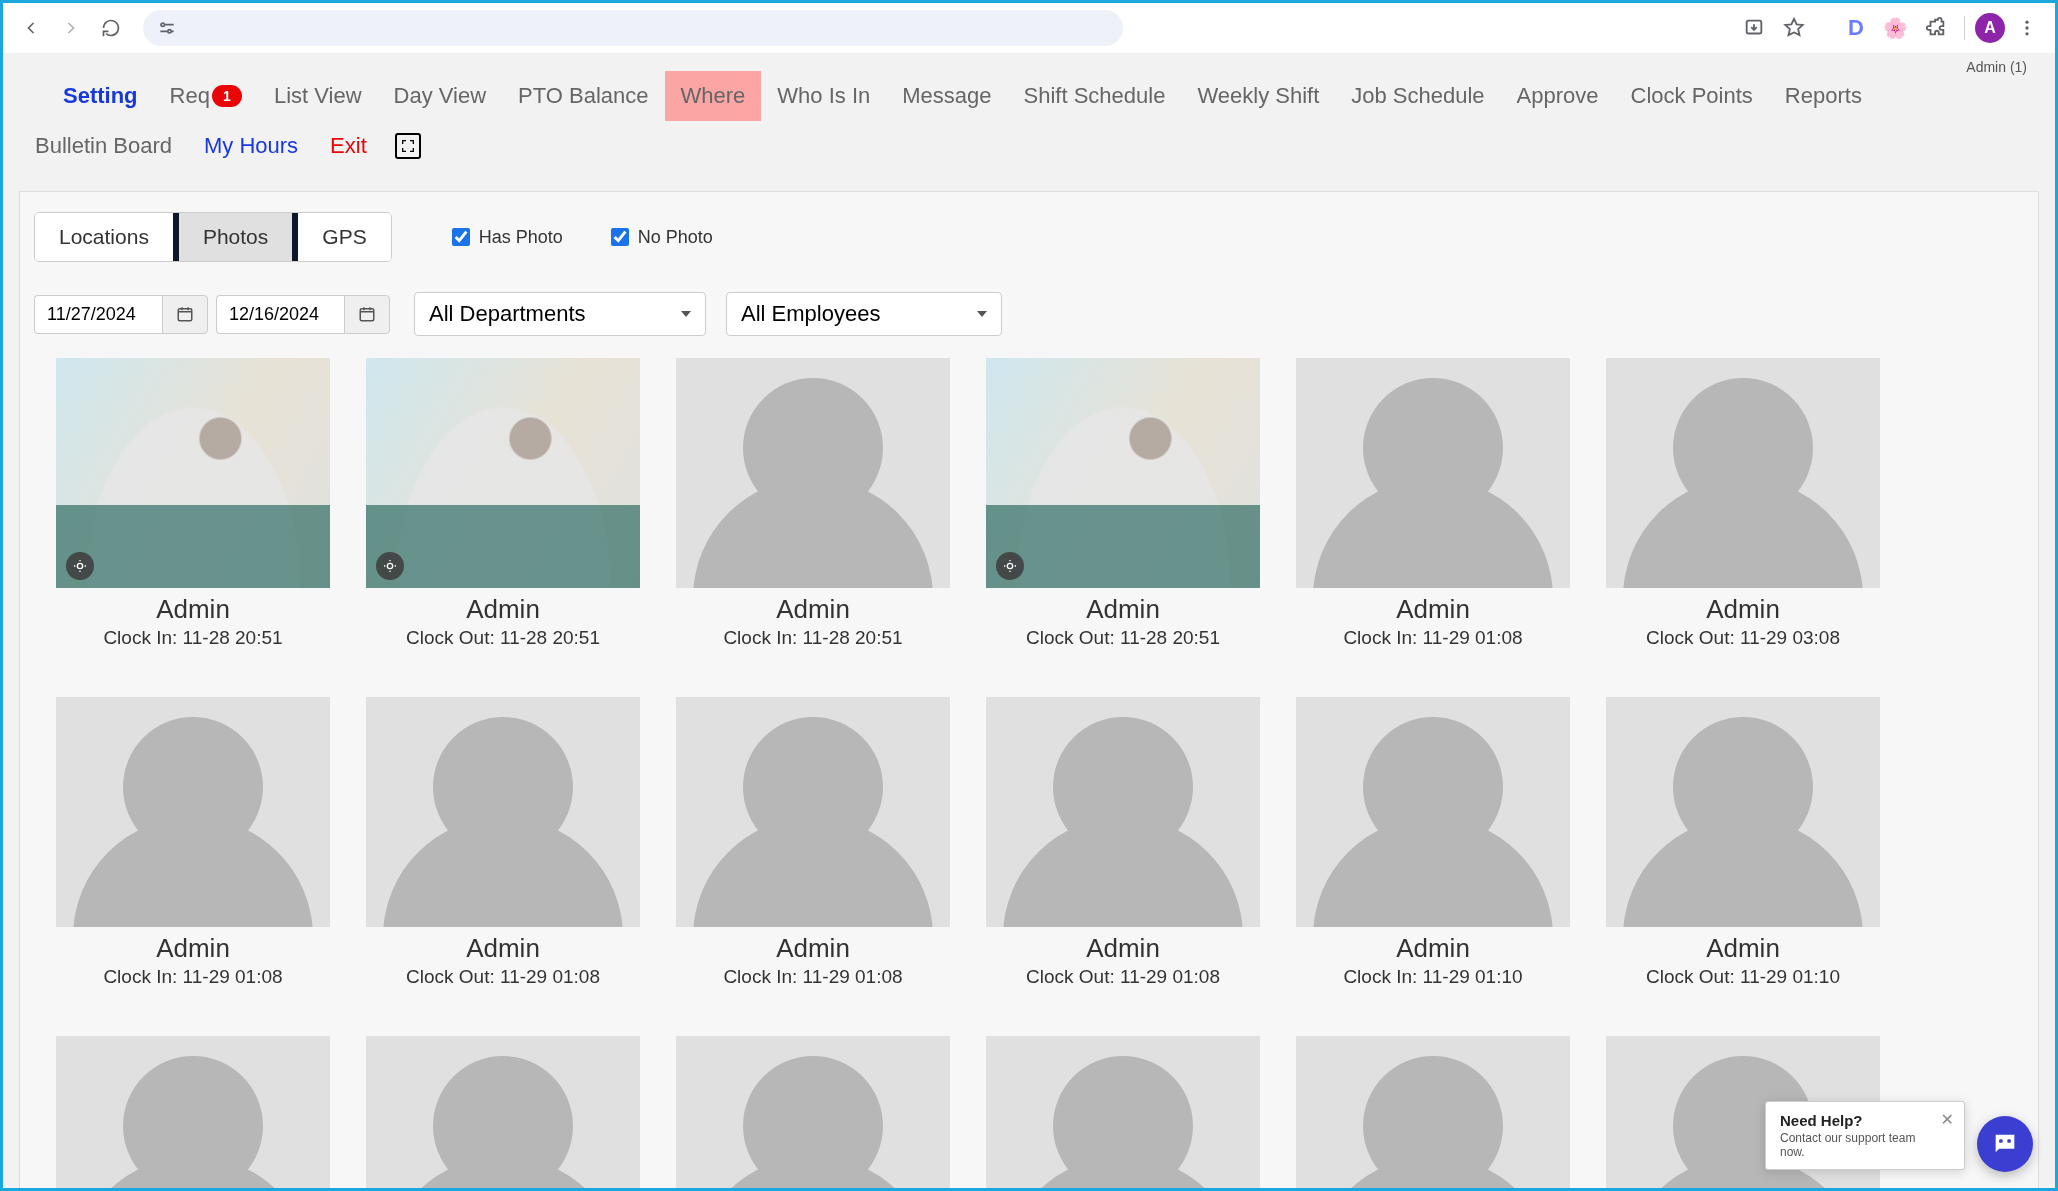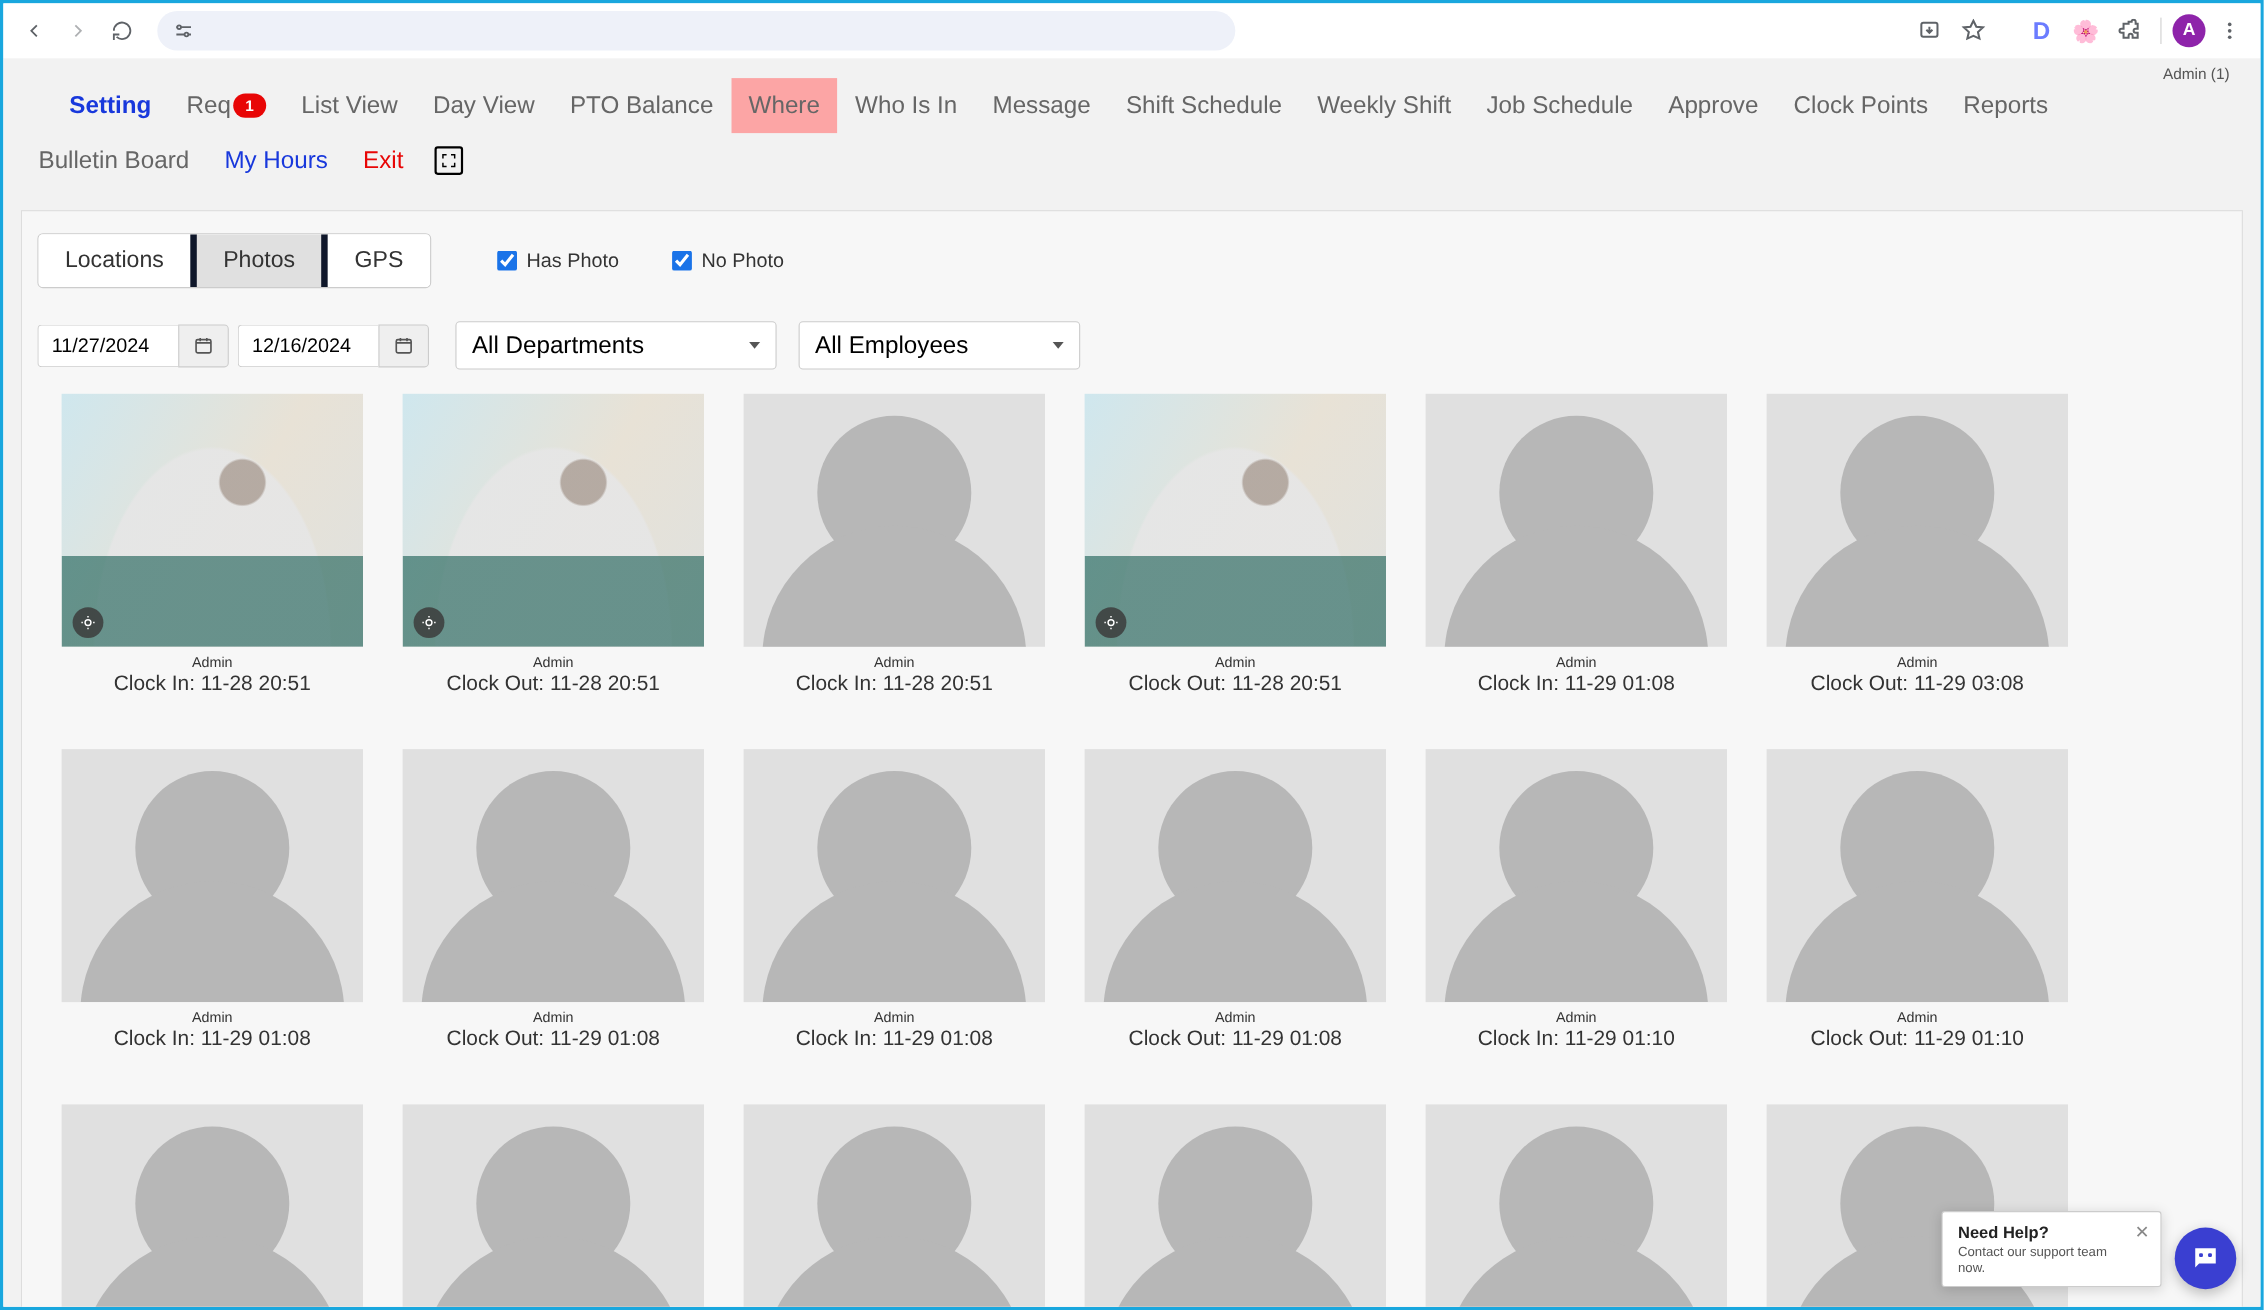--- a/index.html
+++ b/index.html
@@ -48,41 +48,41 @@
   .chk { display:inline-flex; align-items:center; gap:6px; font-size:18px; color:#333; }
   .chk input { width:18px; height:18px; accent-color:#1a73e8; }
 
   
   .filters { margin-top:30px; display:flex; align-items:center; gap:8px; }
   .input-group { display:flex; }
   .date-input { border:1px solid #ccc; border-right:none; background:#fff; padding:8px 12px; font-size:18px; width:128px; border-radius:4px 0 0 4px; }
   .date-btn { border:1px solid #ccc; background:#efefef; width:46px; display:flex; align-items:center; justify-content:center; border-radius:0 4px 4px 0; }
   .select { border:1px solid #ccc; background:#fff; padding:8px 14px; font-size:22px; border-radius:4px; display:flex; align-items:center; justify-content:space-between; }
   .select.dept { width:292px; margin-left:16px; }
-  .select.emp { width:256px; margin-left:12px; }
+  .select.emp { width:276px; margin-left:12px; }
   .caret { width:0; height:0; border-left:5px solid transparent; border-right:5px solid transparent; border-top:6px solid #555; }
 
   
   .grid { margin-top:22px; display:grid; grid-template-columns: repeat(6, 274px); gap:48px 36px; justify-content:start; padding-left:22px; }
   .cell { width:274px; }
   .thumb { width:274px; height:230px; background:#e0e0e0; display:flex; align-items:flex-end; justify-content:center; position:relative; overflow:hidden; }
   .thumb.photo { background:linear-gradient(120deg,#cfe7ee 0%, #e8e2d6 55%, #dfe1df 100%); }
   .thumb.photo::before { content:""; position:absolute; inset:0; background:
       radial-gradient(circle at 60% 35%, rgba(90,60,40,.35) 0 20px, transparent 22px),
       linear-gradient(0deg, rgba(20,90,80,.6) 0 36%, transparent 36%),
       radial-gradient(ellipse at 50% 100%, rgba(230,230,230,.9) 0 55%, transparent 56%);
   }
   .thumb .lens-badge { position:absolute; left:10px; bottom:8px; width:28px; height:28px; border-radius:50%; background:rgba(60,60,60,.85); display:flex; align-items:center; justify-content:center; }
   .thumb .lens-badge svg { width:16px; height:16px; fill:#fff; }
 
   .placeholder-head { width:140px; height:140px; border-radius:50%; background:#b7b7b7; position:absolute; top:20px; left:50%; transform:translateX(-50%);}
   .placeholder-body { width:240px; height:120px; border-radius:120px 120px 0 0; background:#b7b7b7; position:absolute; bottom:-10px; left:50%; transform:translateX(-50%);}
 
   .caption { text-align:center; margin-top:6px; }
-  .caption .who { font-size:13px; color:#333; }
+  .caption .who { font-size:26px; color:#333; }
   .caption .when { font-size:19px; color:#333; margin-top:2px; }
 
   
   .help-box { position:absolute; right:90px; bottom:18px; background:#fff; border:1px solid #ccc; box-shadow:0 2px 12px rgba(0,0,0,.15); padding:10px 32px 10px 14px; border-radius:3px; width:200px; }
   .help-box .close { position:absolute; right:10px; top:8px; color:#888; font-size:16px; cursor:pointer; }
   .help-box .t { font-weight:bold; font-size:15px; color:#222; }
   .help-box .s { font-size:12px; color:#555; margin-top:2px; }
   .chat-fab { position:absolute; right:22px; bottom:16px; width:56px; height:56px; border-radius:50%; background:#3a3fd1; display:flex; align-items:center; justify-content:center; box-shadow:0 4px 12px rgba(0,0,0,.25); }
   .chat-fab svg { width:28px; height:28px; fill:#fff; }
 

